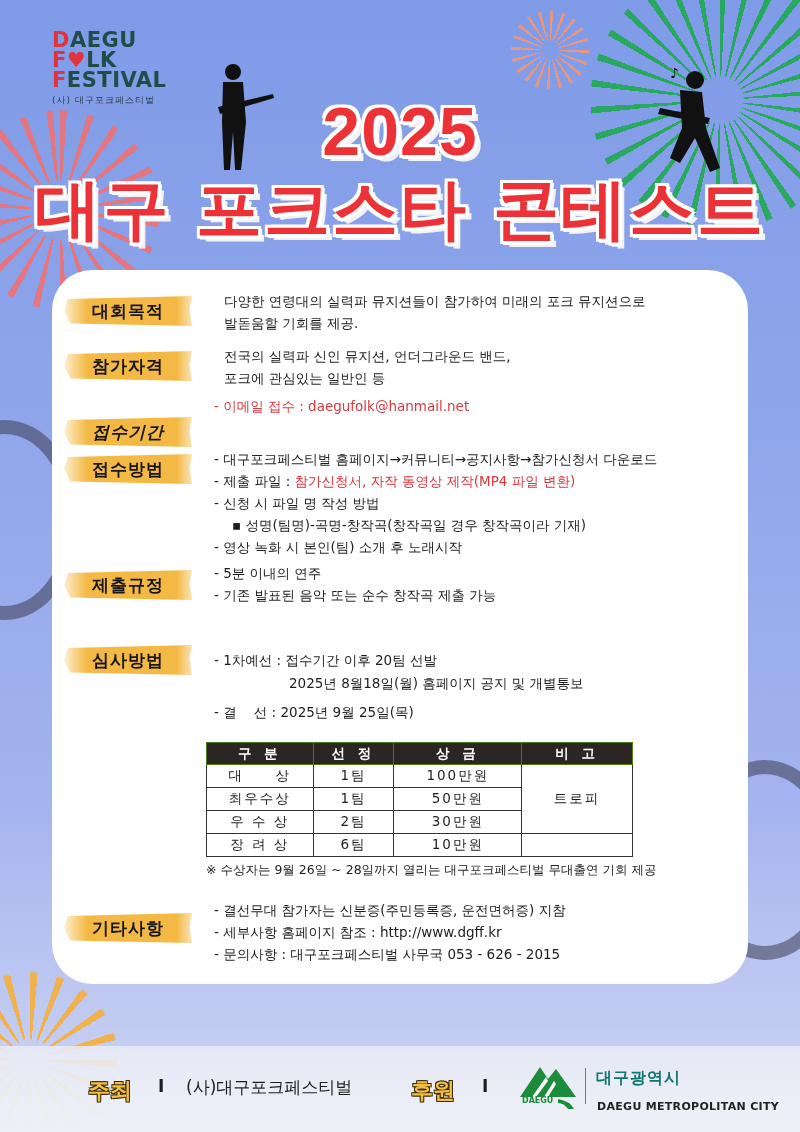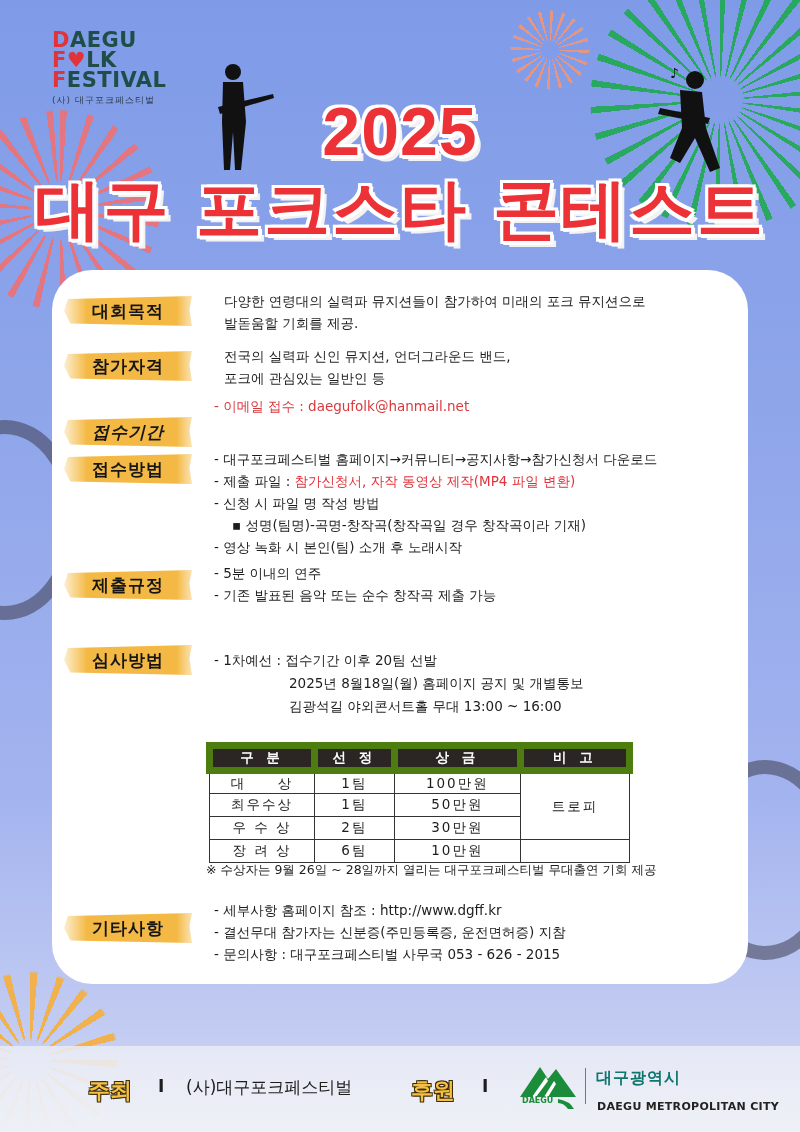--- a/index.html
+++ b/index.html
@@ -75,21 +75,21 @@
   .lines.red { color: #d9393d; }
   .sub-line { padding-left: 18px; }
 
   
   .award-table {
     position: absolute; left: 206px; top: 742px; width: 427px;
     border-collapse: collapse; font-size: 13.5px;
   }
   .award-table th {
     background: #2b2524; color: #fff; height: 22px; font-weight: bold; letter-spacing: 4px;
-    border: 7px solid #4d7c0f;
+    border: 1px solid #4d7c0f;
   }
   .award-table td {
     border: 1px solid #333; height: 23px; text-align: center; letter-spacing: 2px;
   }
   .note { position: absolute; left: 206px; top: 862px; font-size: 12.5px; color: #1d1d1d; white-space: nowrap; }
 
   
   .footer {
     left: 0; top: 1046px; width: 800px; height: 86px;
     background: linear-gradient(180deg, rgba(233,236,246,0.85), #eef0f6);
@@ -180,21 +180,21 @@
     <div>- 5분 이내의  연주</div>
     <div>- 기존 발표된 음악 또는 순수 창작곡 제출 가능</div>
   </div>
 </div>
 
 <div class="section" style="top:643px;">
   <div class="label" style="top:2px;">심사방법</div>
   <div class="lines" style="top:-6px; left:150px; line-height:23px;margin-top:12px;">
     <div><span>- 1차예선 : </span><span>접수기간 이후 20팀 선발</span></div>
     <div style="padding-left:75px;">2025년 8월18일(월) 홈페이지 공지 및 개별통보</div>
-    <div style="padding-left:75px;">김광석길 야외콘서트홀 무대 13:00 ~ 16:00</div>
+    <div style="margin-top:6px; white-space:pre;"><span>- 결    선 : </span><span>2025년 9월 25일(목)</span></div>
   </div>
 </div>
 
 <table class="award-table">
   <thead>
     <tr>
       <th style="width:25%">구 분</th>
       <th style="width:19%">선 정</th>
       <th style="width:30%">상 금</th>
       <th style="width:26%">비 고</th>
@@ -223,22 +223,22 @@
       <td>10만원</td>
       <td></td>
     </tr>
   </tbody>
 </table>
 <div class="note">※  수상자는 9월 26일 ~ 28일까지 열리는 대구포크페스티벌 무대출연 기회 제공</div>
 
 <div class="section" style="top:905px;">
   <div class="label" style="top:8px;">기타사항</div>
   <div class="lines" style="top:-6px; left:150px;">
+    <div>- 결선무대 참가자는 신분증(주민등록증, 운전면허증) 지참</div>
     <div>- 세부사항 홈페이지 참조  :  http://www.dgff.kr</div>
-    <div>- 결선무대 참가자는 신분증(주민등록증, 운전면허증) 지참</div>
     <div>- 문의사항 : 대구포크페스티벌 사무국  053 - 626 - 2015</div>
   </div>
 </div>
 
 <div class="abs footer"></div>
 <div class="f-item" style="left:88px;"><span class="f-badge">주최</span></div>
 <div class="f-item f-sep" style="left:158px;">I</div>
 <div class="f-item" style="left:186px;">(사)대구포크페스티벌</div>
 <div class="f-item" style="left:411px;"><span class="f-badge">후원</span></div>
 <div class="f-item f-sep" style="left:482px;">I</div>

